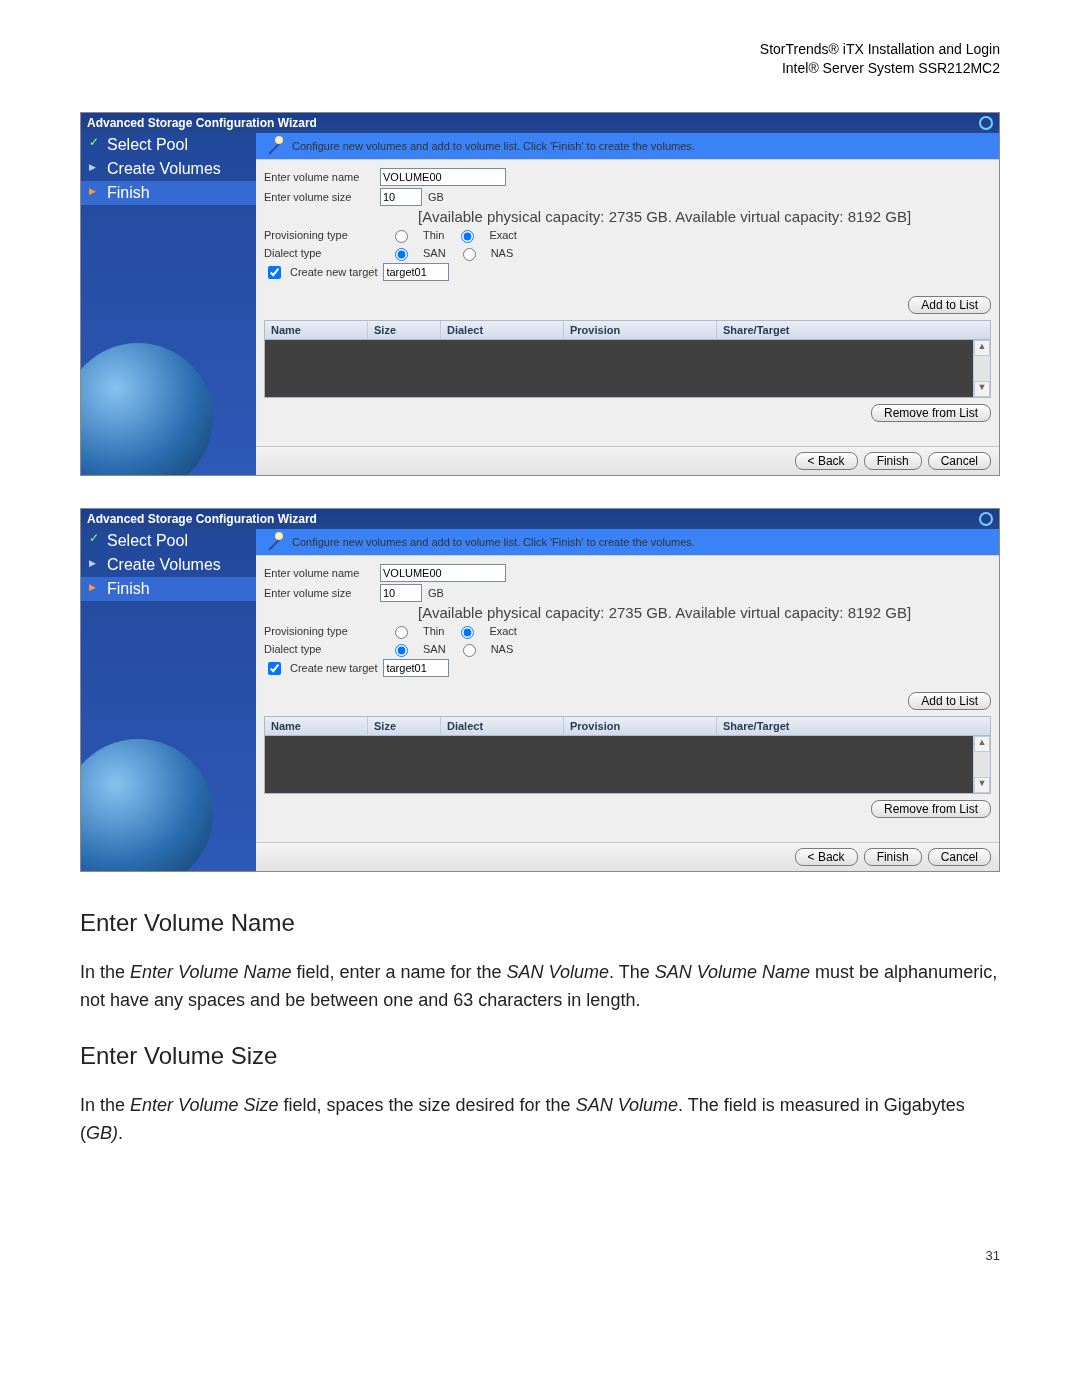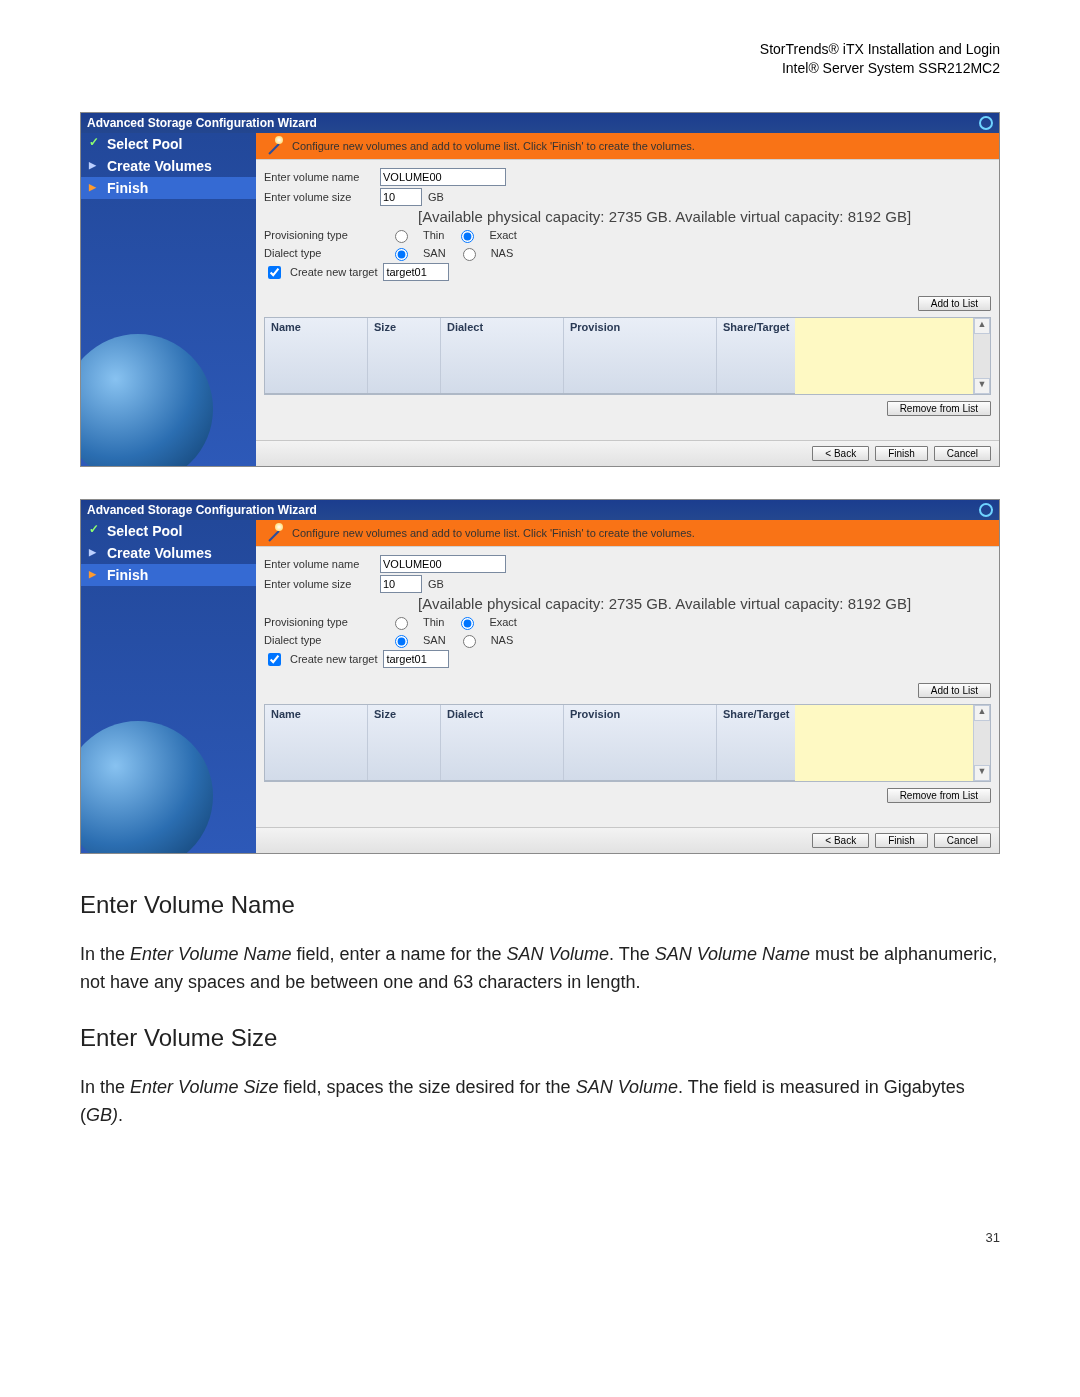--- a/index.html
+++ b/index.html
@@ -48,22 +48,22 @@
   }
   .sidebar {
     width: 175px;
     background: linear-gradient(#22489a, #2d59b8);
     color: #fff;
     position: relative;
     min-height: 310px;
     overflow:hidden;
   }
   .sidebar-step {
-    font-size: 14px;
-    font-weight: bold;
+    font-size: 16px;
+    font-weight: normal;
     padding: 3px 6px 3px 26px;
     position: relative;
   }
   .sidebar-step.current {
     background: #356ad3;
   }
   .sidebar-step .marker {
     position:absolute;
     left:8px; top:4px;
     width:12px; height:12px;
@@ -100,21 +100,21 @@
     background:#efefef;
     font-size:11px;
     color:#333;
     position:relative;
   }
   .instruction-row {
     display:flex;
     align-items:center;
     gap:10px;
     padding:4px 8px;
-    background:#f97316;
+    background:#3b82f6;
     border-bottom:1px solid #d0d0d0;
   }
   .wand-icon {
     width:18px; height:18px;
     position:relative;
     display:inline-block;
   }
   .wand-icon::before {
     content:"";
     position:absolute;
@@ -159,39 +159,39 @@
   input[type=text] {
     font-size:11px;
     padding:0 2px;
     height:16px;
     border:1px solid #7a8aa0;
     background:#fff;
   }
   .btn {
     background:linear-gradient(#fdfdfd,#e0e0e0);
     border:1px solid #7a7a7a;
-    font-size:10px;
+    font-size:12px;
     padding:1px 12px;
-    border-radius:1px;
+    border-radius:8px;
     cursor:pointer;
   }
   .btn-row-right {
     display:flex;
     justify-content:flex-end;
     padding:6px 8px;
   }
   .grid-wrap {
     padding:0 8px;
   }
   .grid-box {
     border:1px solid #aeb8c6;
     height:76px;
-    background:#fef9c3;
-    display:flex;
-    flex-direction:row;
+    background:#404040;
+    display:flex;
+    flex-direction:column;
   }
   .grid-head {
     display:flex;
     background:linear-gradient(#e9eef7,#d2dbe9);
     border-bottom:1px solid #aeb8c6;
     font-weight:bold;
     color:#2a3a55;
   }
   .gh-cell {
     padding:3px 6px;

